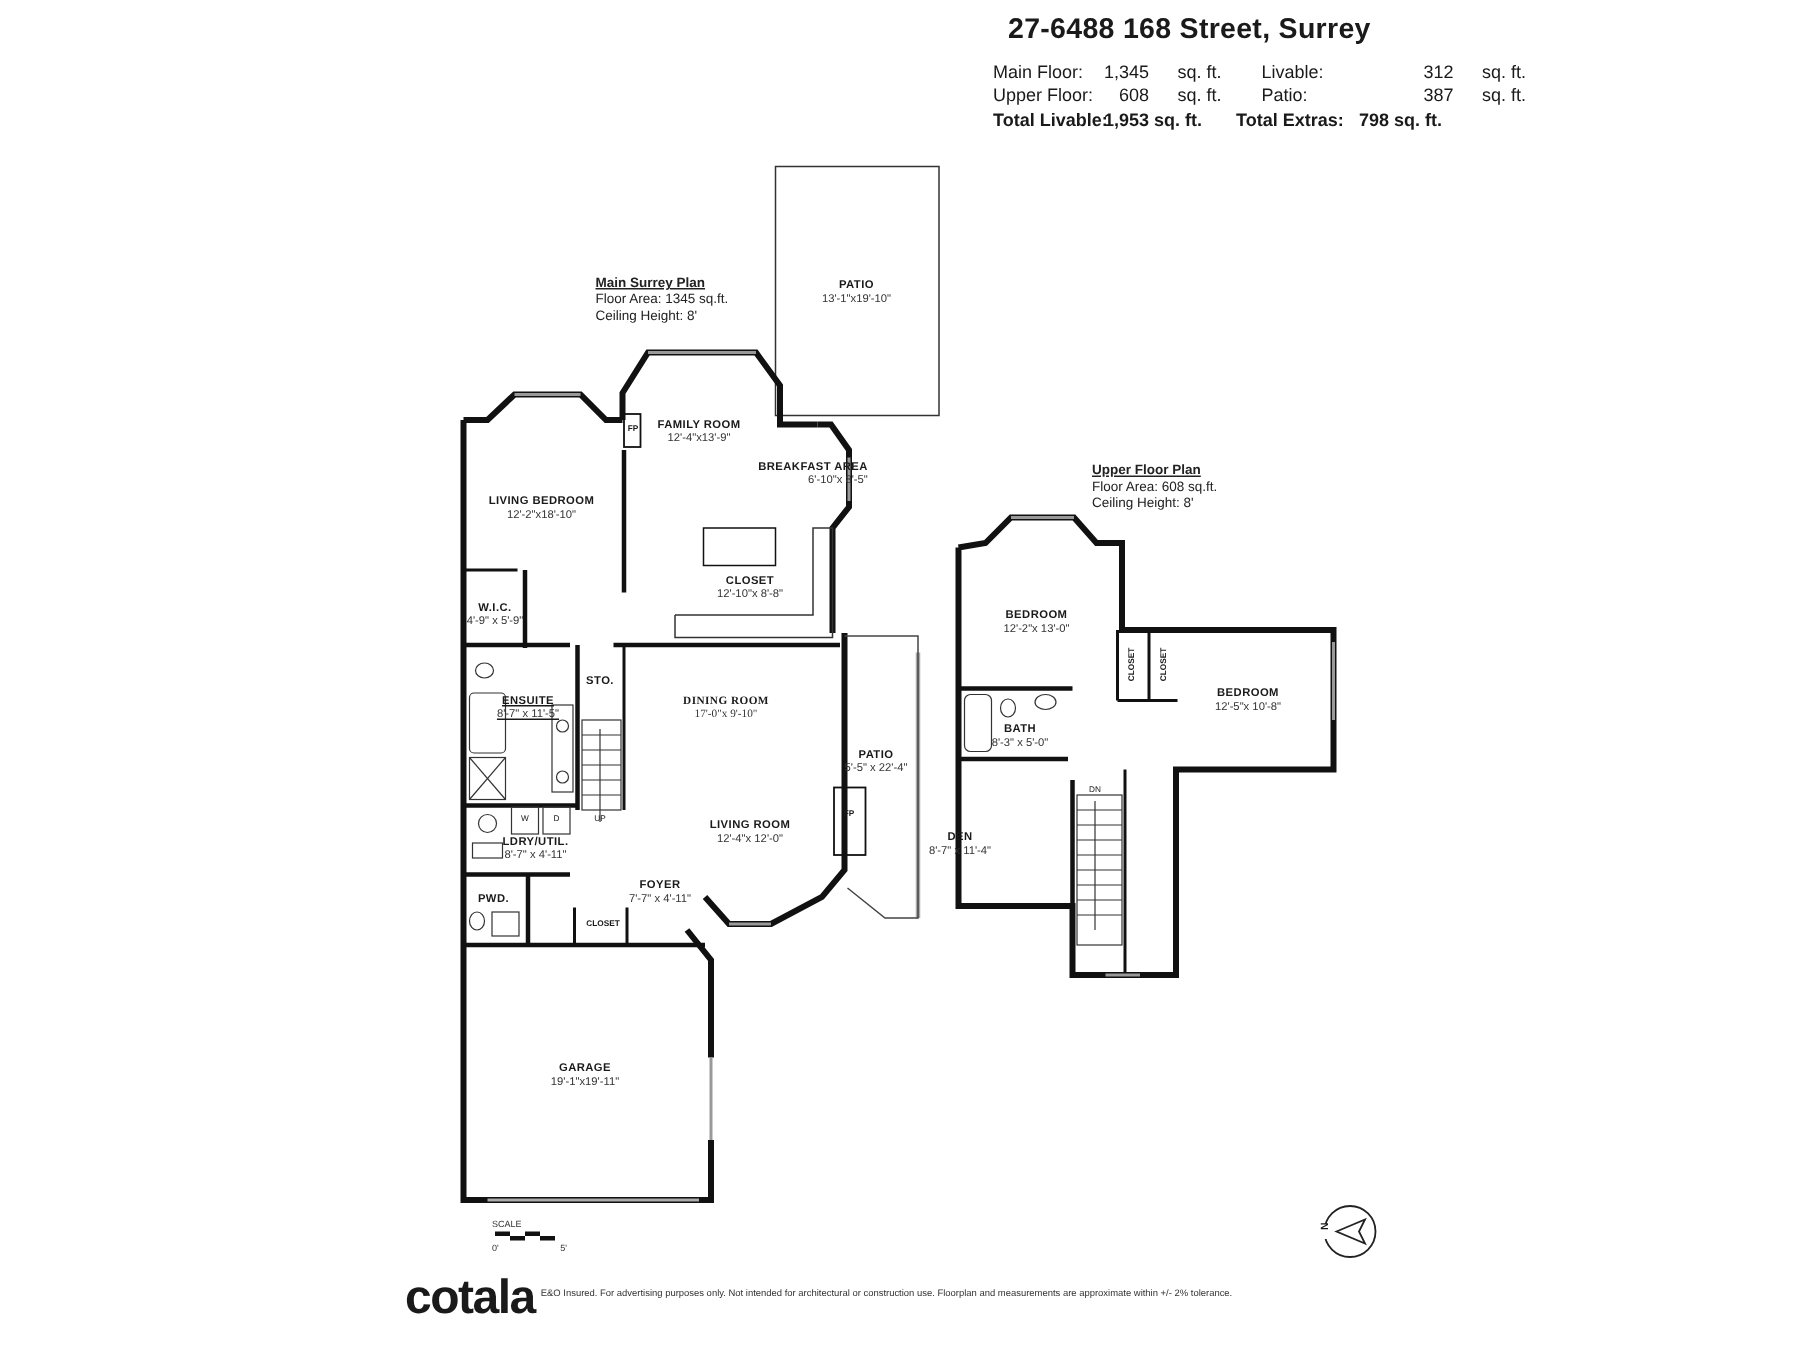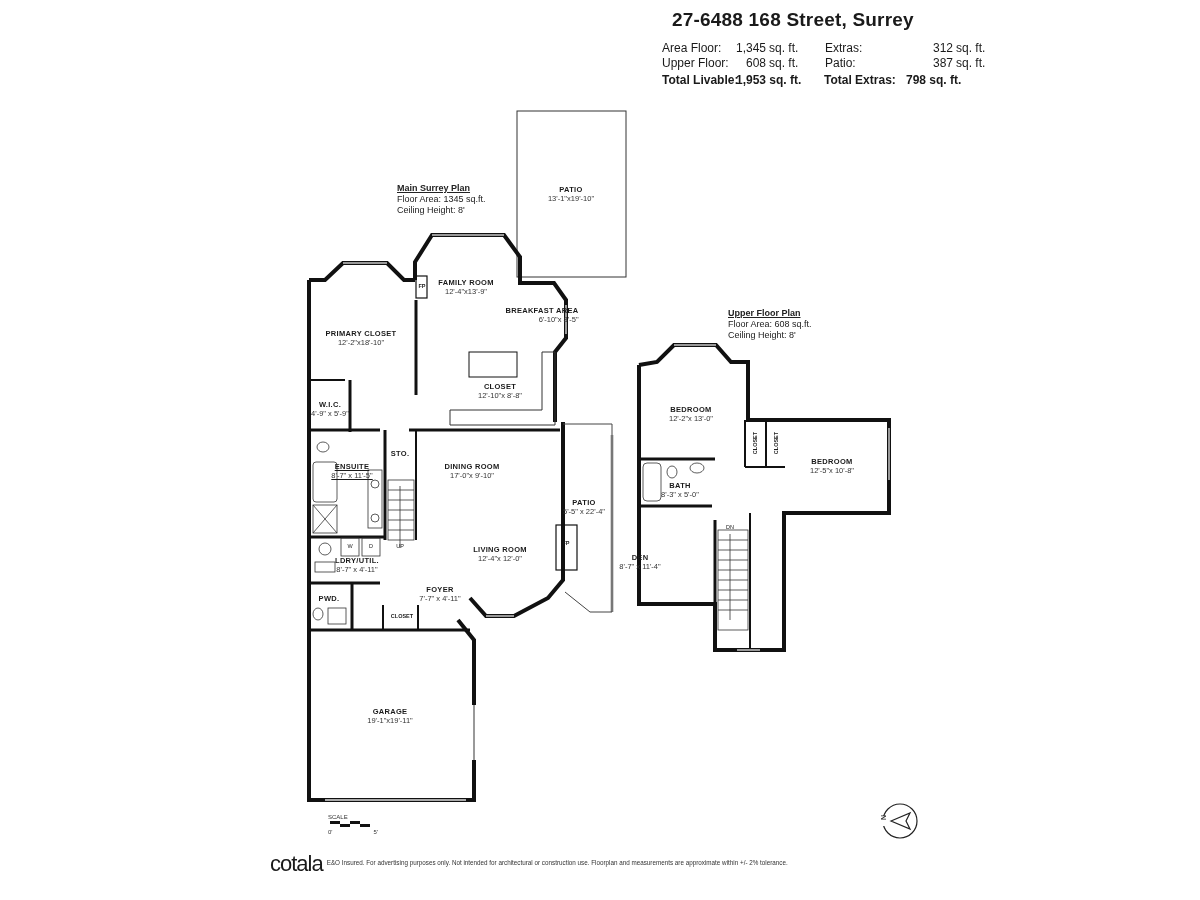--- a/index.html
+++ b/index.html
@@ -3,47 +3,47 @@
 <meta charset="utf-8">
 <style>
   html, body { margin: 0; padding: 0; background: #ffffff; }
   body { width: 1200px; height: 900px; position: relative; overflow: hidden;
          font-family: "Liberation Sans", "DejaVu Sans", sans-serif; color: #1a1a1a; }
   .address { position: absolute; left: 672px; top: 9px; font-size: 19px; font-weight: bold; letter-spacing: 0.2px; white-space: nowrap; }
   .stats { position: absolute; left: 662px; top: 41px; font-size: 12px; line-height: 15px; }
   .stat-row { display: flex; white-space: nowrap; }
   .stat-label { width: 74px; }
   .stat-val { width: 56px; text-align: right; }
-  .stat-unit { width: 44px; padding-left: 3px; }
+  .stat-unit { width: 44px; padding-left: 3px; margin-left: 16px; }
   .stat-label2 { width: 82px; }
   .stat-val2 { width: 34px; text-align: right; }
   .total-row { margin-top: 2px; font-weight: bold; }
   .plan-svg { position: absolute; left: 0; top: 0; }
   .plan-title { position: absolute; font-size: 9px; line-height: 11px; color: #222; }
   .plan-title .t { font-weight: bold; text-decoration: underline; }
   .room { position: absolute; text-align: center; transform: translateX(-50%); white-space: nowrap; }
   .room .n { font-size: 7.5px; font-weight: bold; letter-spacing: 0.3px; }
   .room .d { font-size: 7.5px; color: #333; }
   .footer { position: absolute; left: 270px; top: 850px; display: flex; align-items: flex-end; }
-  .logo { font-size: 22px; font-weight: normal; letter-spacing: -1px; line-height: 28px; }
+  .logo { font-size: 32px; font-weight: bold; letter-spacing: -1px; line-height: 28px; }
   .disclaimer { font-size: 6.3px; color: #333; margin-left: 4px; margin-bottom: 12px; white-space: nowrap; }
   .scale { position: absolute; left: 328px; top: 814px; font-size: 6px; color: #333; }
   .compass { position: absolute; left: 879px; top: 800px; }
   .small { font-size: 5.5px; font-weight: bold; }
 </style>
 </head>
 <body>
 
 <div class="address">27-6488 168 Street, Surrey</div>
 <div class="stats">
   <div class="stat-row">
-    <span class="stat-label">Area Floor:</span>
+    <span class="stat-label">Main Floor:</span>
     <span class="stat-val" style="width:30px">1,345</span>
     <span class="stat-unit" style="width:56px">sq. ft.</span>
-    <span class="stat-label2">Extras:</span>
+    <span class="stat-label2">Livable:</span>
     <span class="stat-val2" style="width:46px">312</span>
     <span class="stat-unit">sq. ft.</span>
   </div>
   <div class="stat-row">
     <span class="stat-label">Upper Floor:</span>
     <span class="stat-val" style="width:30px">608</span>
     <span class="stat-unit" style="width:56px">sq. ft.</span>
     <span class="stat-label2">Patio:</span>
     <span class="stat-val2" style="width:46px">387</span>
     <span class="stat-unit">sq. ft.</span>
@@ -193,39 +193,39 @@
   </div>
 <div class="room" style="left:466px;top:278px;">
     <div class="n">FAMILY ROOM</div>
     <div class="d">12'-4"x13'-9"</div>
   </div>
 <div class="room" style="left:542px;top:306px;text-align:right;">
     <div class="n">BREAKFAST AREA</div>
     <div class="d">6'-10"x 8'-5"</div>
   </div>
 <div class="room" style="left:361px;top:329px;">
-    <div class="n">PRIMARY CLOSET</div>
+    <div class="n">LIVING BEDROOM</div>
     <div class="d">12'-2"x18'-10"</div>
   </div>
 <div class="room" style="left:500px;top:382px;">
     <div class="n">CLOSET</div>
     <div class="d">12'-10"x 8'-8"</div>
   </div>
 <div class="room" style="left:330px;top:400px;">
     <div class="n">W.I.C.</div>
     <div class="d">4'-9" x 5'-9"</div>
   </div>
 <div class="room" style="left:400px;top:449px;">
     <div class="n">STO.</div>
   </div>
 <div class="room" style="left:352px;top:462px;text-decoration:underline;">
     <div class="n">ENSUITE</div>
     <div class="d">8'-7" x 11'-5"</div>
   </div>
-<div class="room" style="left:472px;top:462px;">
+<div class="room" style="left:484px;top:462px;font-family:Liberation Serif, serif;">
     <div class="n">DINING ROOM</div>
     <div class="d">17'-0"x 9'-10"</div>
   </div>
 <div class="room" style="left:584px;top:498px;">
     <div class="n">PATIO</div>
     <div class="d">5'-5" x 22'-4"</div>
   </div>
 <div class="room" style="left:500px;top:545px;">
     <div class="n">LIVING ROOM</div>
     <div class="d">12'-4"x 12'-0"</div>

